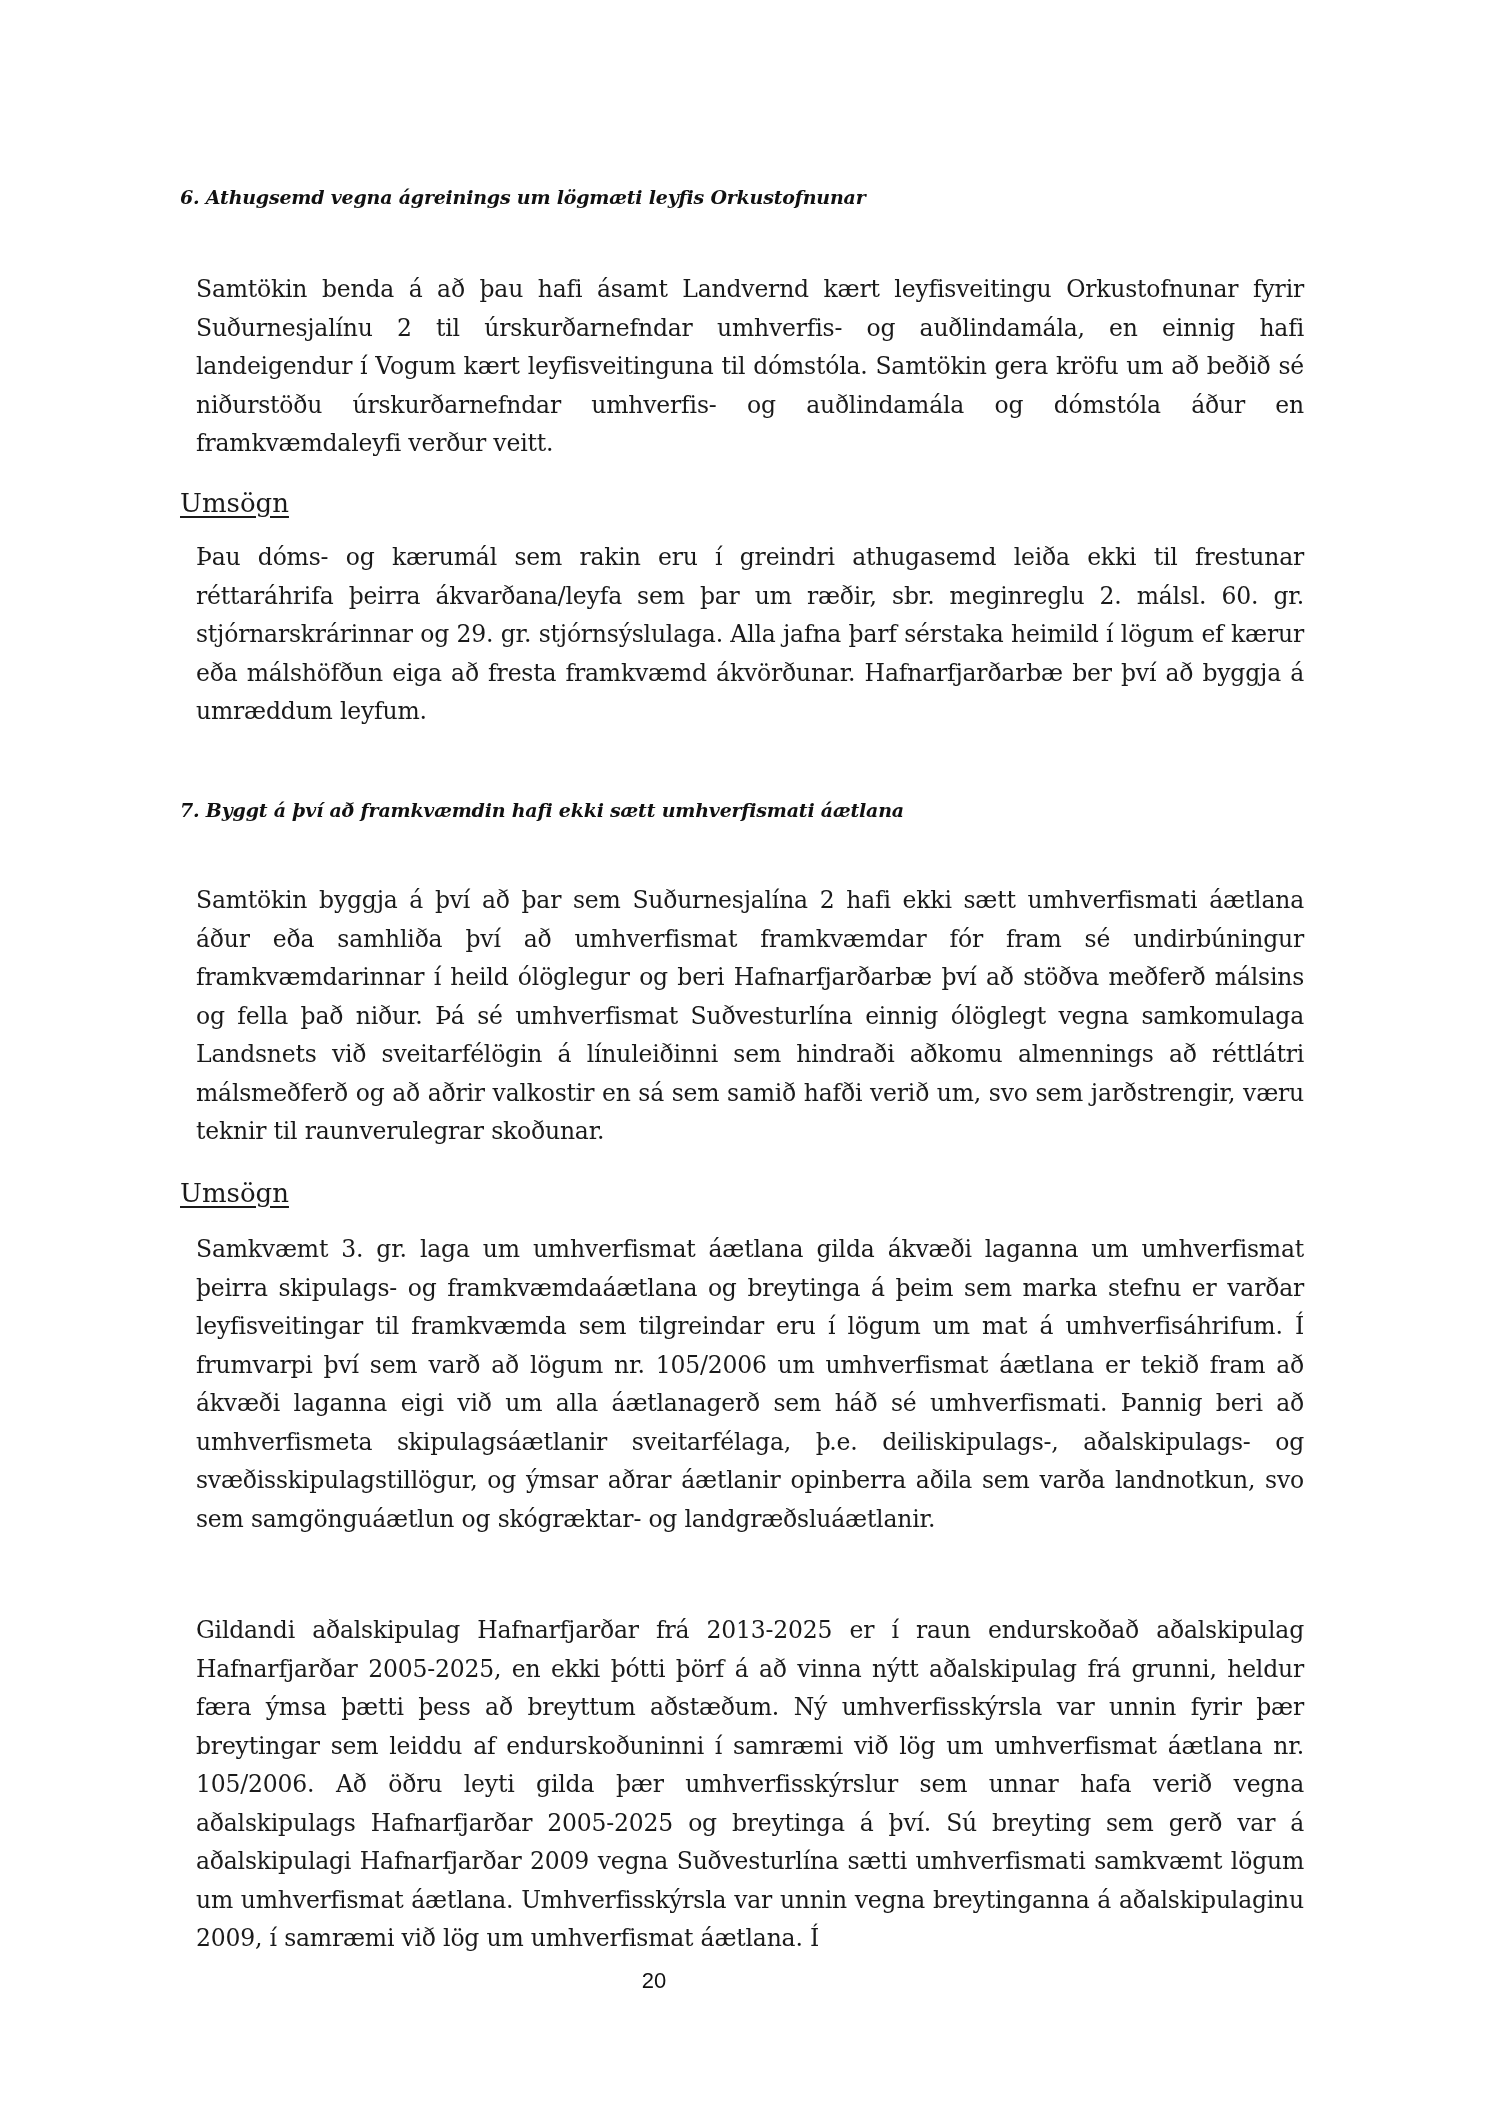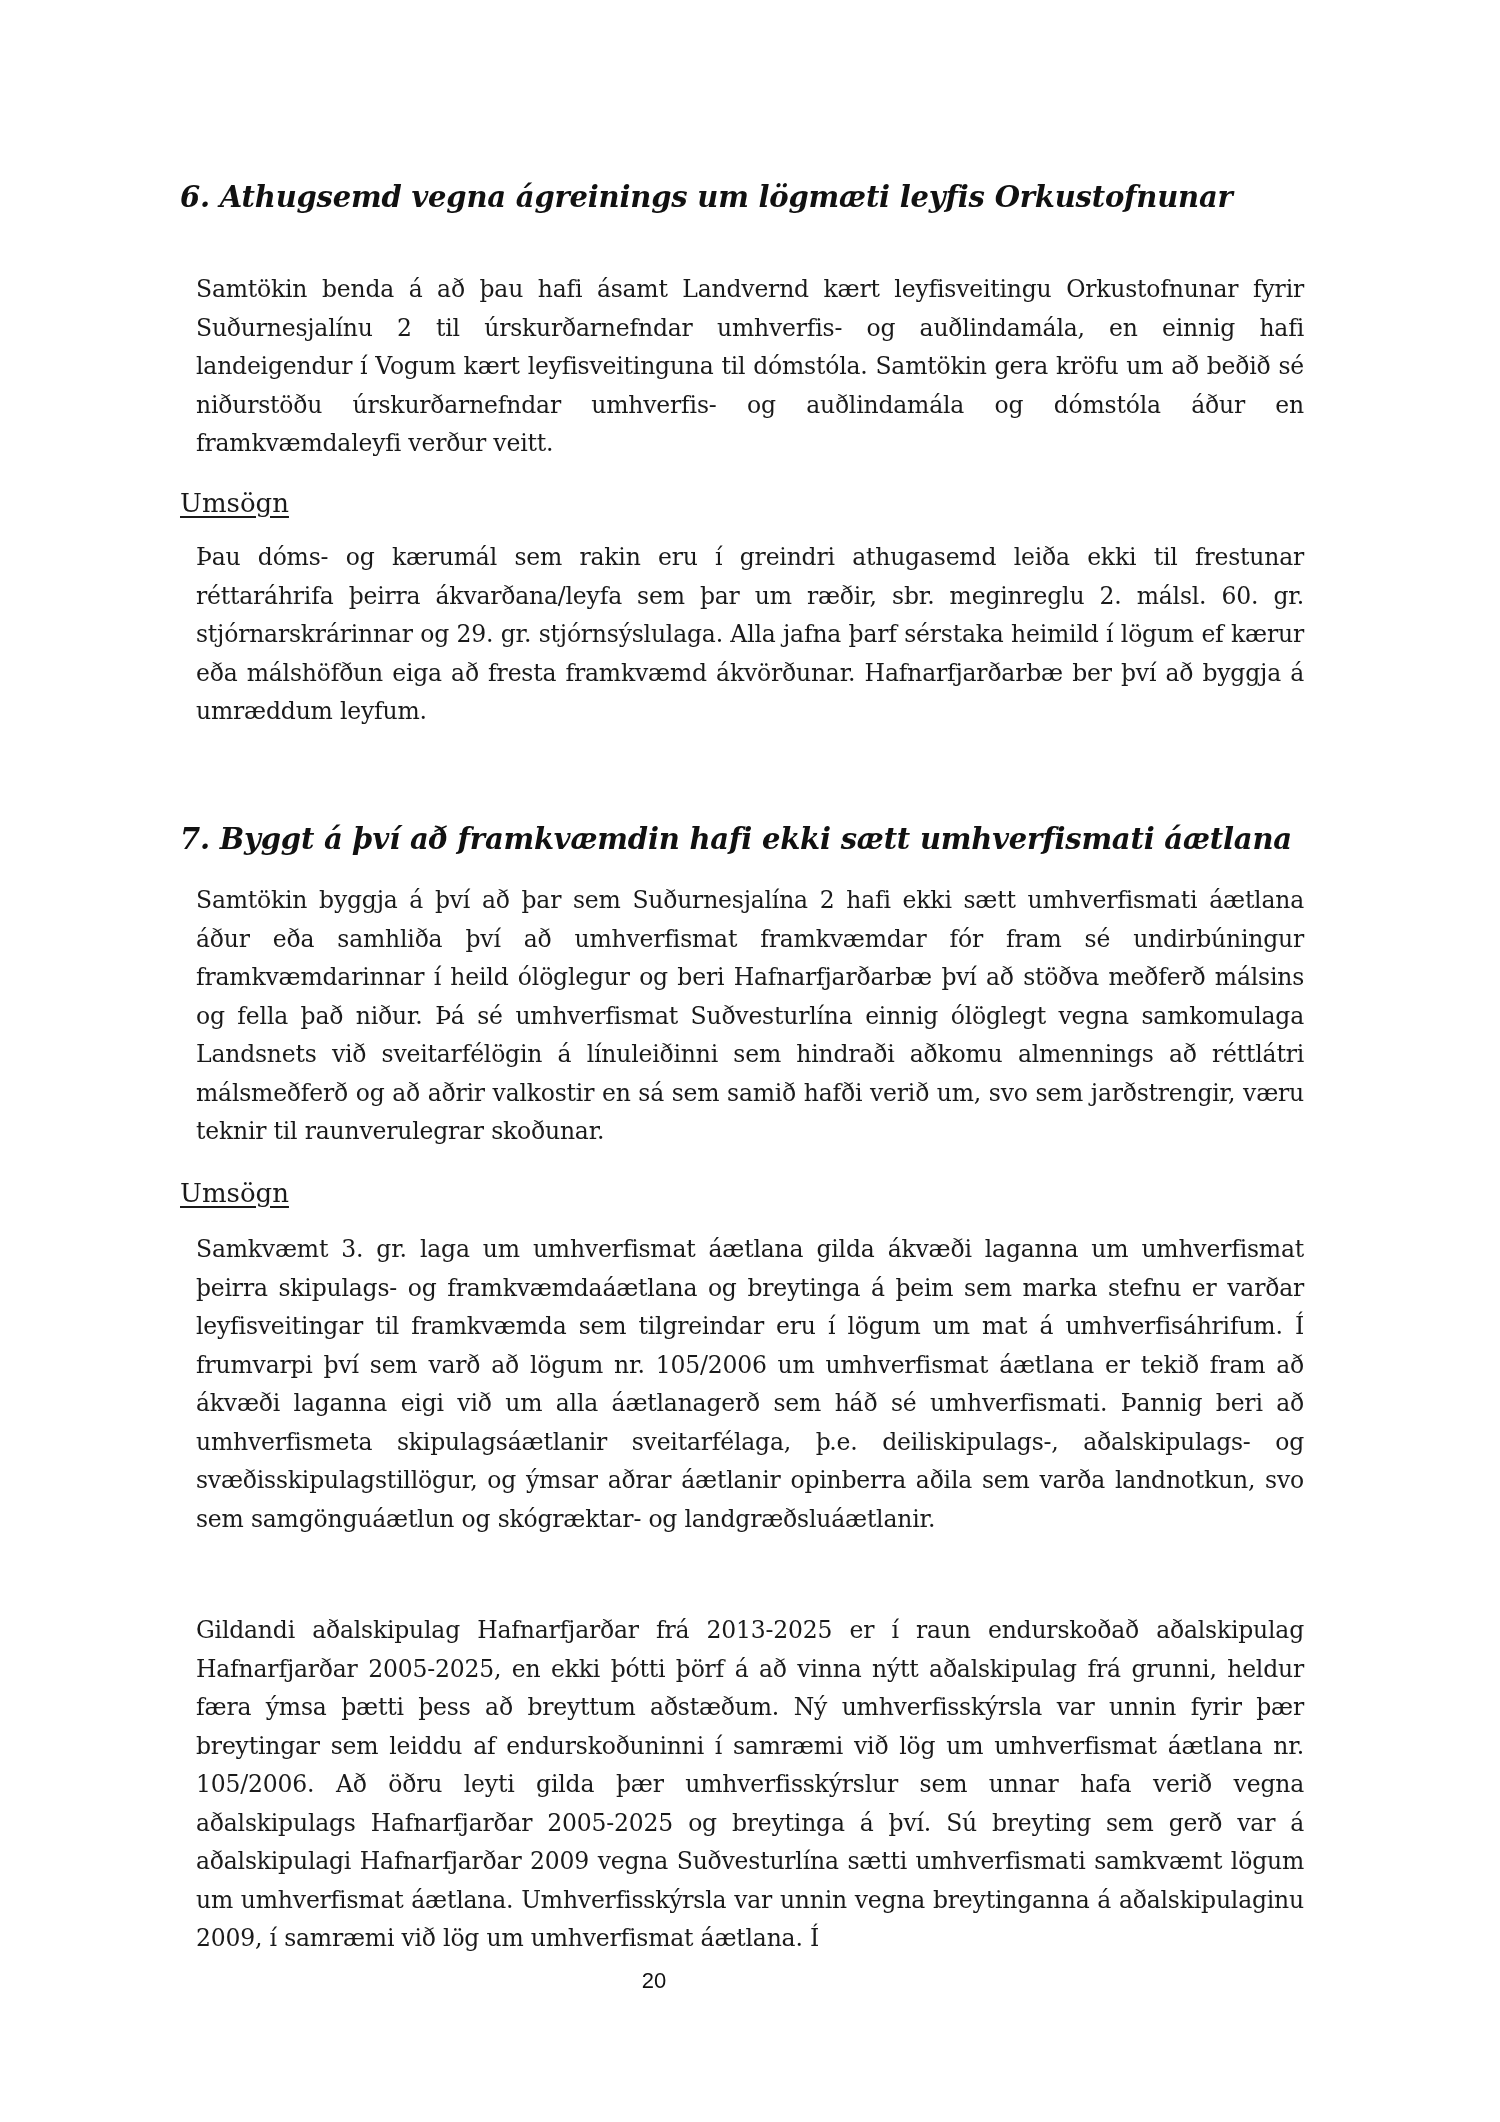--- a/index.html
+++ b/index.html
@@ -8,21 +8,21 @@
   .blk {
     position: absolute; left: 180px; width: 1140px;
     font-family: "DejaVu Serif", "Liberation Serif", serif;
     font-size: 23.5px; line-height: 38.5px; color: #1a1a1a;
     text-align: justify; letter-spacing: -0.2px;
   }
   .blk p { margin: 16px; }
   .heading {
     position: absolute; left: 180px; width: 1140px;
     font-family: "DejaVu Serif", "Liberation Serif", serif;
-    font-size: 29px; line-height: 38px; font-weight: bold; font-style: italic; color: #111;
+    font-size: 19px; line-height: 38px; font-weight: bold; font-style: italic; color: #111;
     letter-spacing: -0.2px;
   }
   .subhead {
     position: absolute; left: 180px;
     font-family: "DejaVu Serif", "Liberation Serif", serif;
     font-size: 26px; line-height: 38.5px; color: #1a1a1a; text-decoration: underline;
     text-underline-offset: 4px;
   }
   .pagenum {
     position: absolute; left: 0; width: 1308px; text-align: center;
@@ -40,21 +40,21 @@
   <div class="blk" style="top:254px;">
     <p>Samtökin benda á að þau hafi ásamt Landvernd kært leyfisveitingu Orkustofnunar fyrir Suðurnesjalínu 2 til úrskurðarnefndar umhverfis- og auðlindamála, en einnig hafi landeigendur í Vogum kært leyfisveitinguna til dómstóla. Samtökin gera kröfu um að beðið sé niðurstöðu úrskurðarnefndar umhverfis- og auðlindamála og dómstóla áður en framkvæmdaleyfi verður veitt.</p>
   </div>
 
   <div class="subhead" style="top:484px;">Umsögn</div>
 
   <div class="blk" style="top:522px;">
     <p>Þau dóms- og kærumál sem rakin eru í greindri athugasemd leiða ekki til frestunar réttaráhrifa þeirra ákvarðana/leyfa sem þar um ræðir, sbr. meginreglu 2. málsl. 60. gr. stjórnarskrárinnar og 29. gr. stjórnsýslulaga. Alla jafna þarf sérstaka heimild í lögum ef kærur eða málshöfðun eiga að fresta framkvæmd ákvörðunar. Hafnarfjarðarbæ ber því að byggja á umræddum leyfum.</p>
   </div>
 
-  <div class="heading" style="top:791px;margin-top:29px;">7. Byggt á því að framkvæmdin hafi ekki sætt umhverfismati áætlana</div>
+  <div class="heading" style="top:791px;">7. Byggt á því að framkvæmdin hafi ekki sætt umhverfismati áætlana</div>
 
   <div class="blk" style="top:865px;">
     <p>Samtökin byggja á því að þar sem Suðurnesjalína 2 hafi ekki sætt umhverfismati áætlana áður eða samhliða því að umhverfismat framkvæmdar fór fram sé undirbúningur framkvæmdarinnar í heild ólöglegur og beri Hafnarfjarðarbæ því að stöðva meðferð málsins og fella það niður. Þá sé umhverfismat Suðvesturlína einnig ólöglegt vegna samkomulaga Landsnets við sveitarfélögin á línuleiðinni sem hindraði aðkomu almennings að réttlátri málsmeðferð og að aðrir valkostir en sá sem samið hafði verið um, svo sem jarðstrengir, væru teknir til raunverulegrar skoðunar.</p>
   </div>
 
   <div class="subhead" style="top:1174px;">Umsögn</div>
 
   <div class="blk" style="top:1214px;">
     <p>Samkvæmt 3. gr. laga um umhverfismat áætlana gilda ákvæði laganna um umhverfismat þeirra skipulags- og framkvæmdaáætlana og breytinga á þeim sem marka stefnu er varðar leyfisveitingar til framkvæmda sem tilgreindar eru í lögum um mat á umhverfisáhrifum. Í frumvarpi því sem varð að lögum nr. 105/2006 um umhverfismat áætlana er tekið fram að ákvæði laganna eigi við um alla áætlanagerð sem háð sé umhverfismati. Þannig beri að umhverfismeta skipulagsáætlanir sveitarfélaga, þ.e. deiliskipulags-, aðalskipulags- og svæðisskipulagstillögur, og ýmsar aðrar áætlanir opinberra aðila sem varða landnotkun, svo sem samgönguáætlun og skógræktar- og landgræðsluáætlanir.</p>
   </div>

